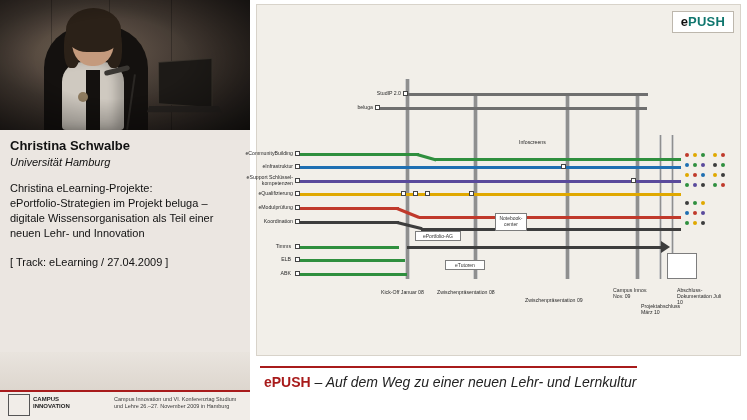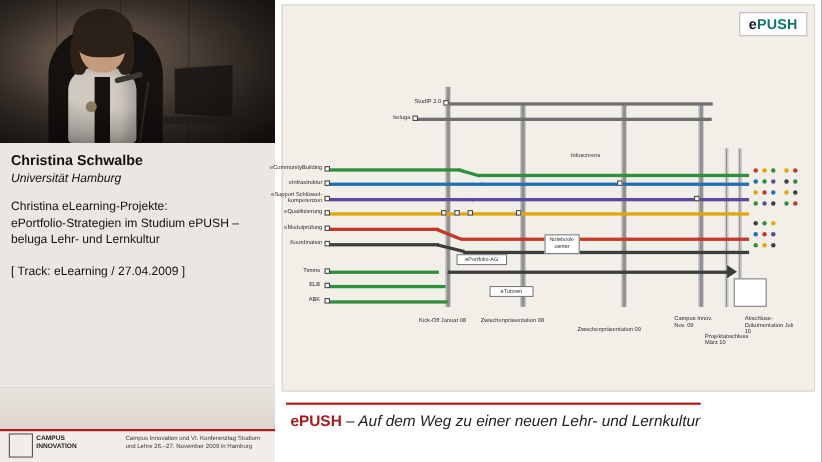--- a/index.html
+++ b/index.html
@@ -308,22 +308,23 @@
     <div class="laptop-screen"></div>
     <div class="laptop-base"></div>
     <div class="video-vignette"></div>
   </div>
 
   <div id="info-card">
     <div id="speaker-name">Christina Schwalbe</div>
     <div id="speaker-affil">Universität Hamburg</div>
 
     <p class="talk-line">Christina eLearning-Projekte:</p>
-    <p class="talk-line">ePortfolio-Strategien im Studium ePUSH –</p>
-    <p class="talk-line">beluga Lehr- und Lernkultur</p>
+    <p class="talk-line">ePortfolio-Strategien im Projekt beluga –</p>
+    <p class="talk-line">digitale Wissensorganisation als Teil einer</p>
+    <p class="talk-line">neuen Lehr- und Innovation</p>
 
     <div id="talk-track">[ Track: eLearning / 27.04.2009 ]</div>
 
     <div id="conf-logo">
       <div class="mark">
         <div class="c"></div>
           <div class="h"></div>
           <div class="hbar"></div>
       </div>
       <div class="words">

